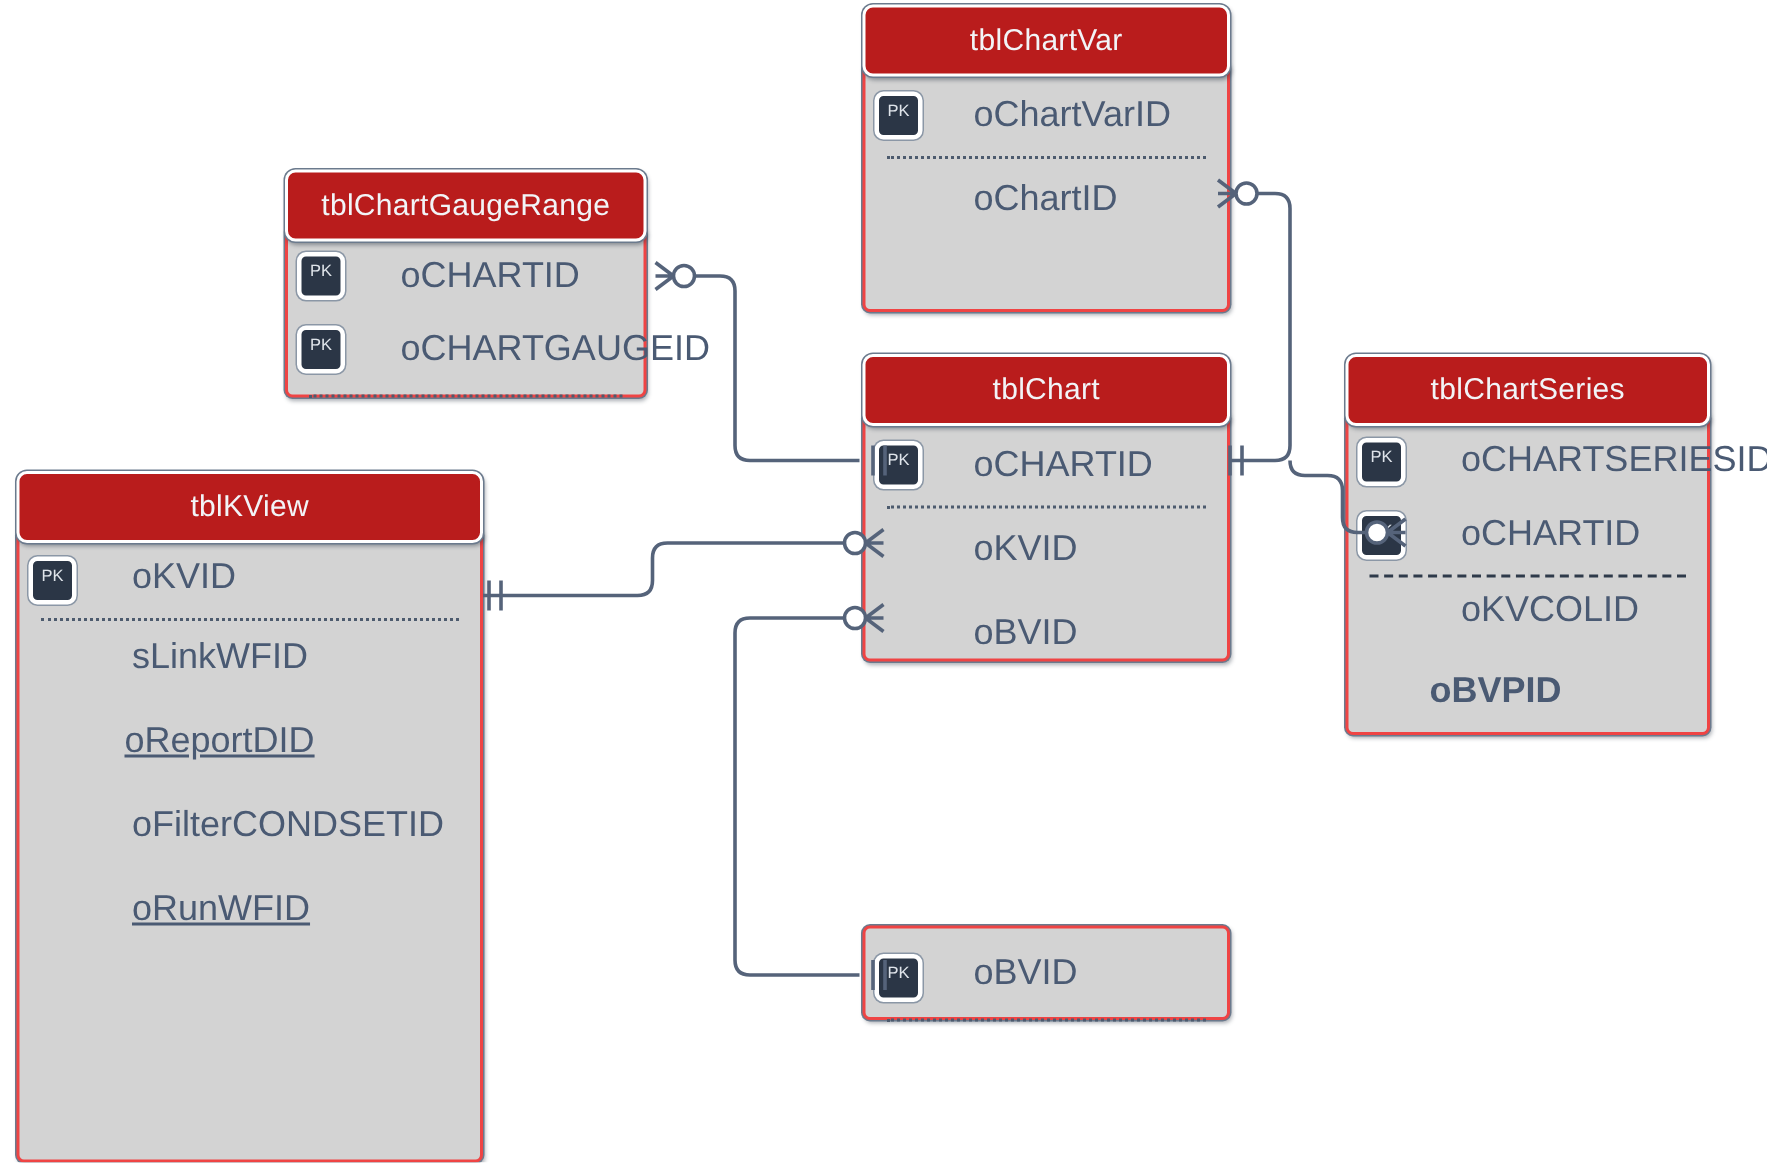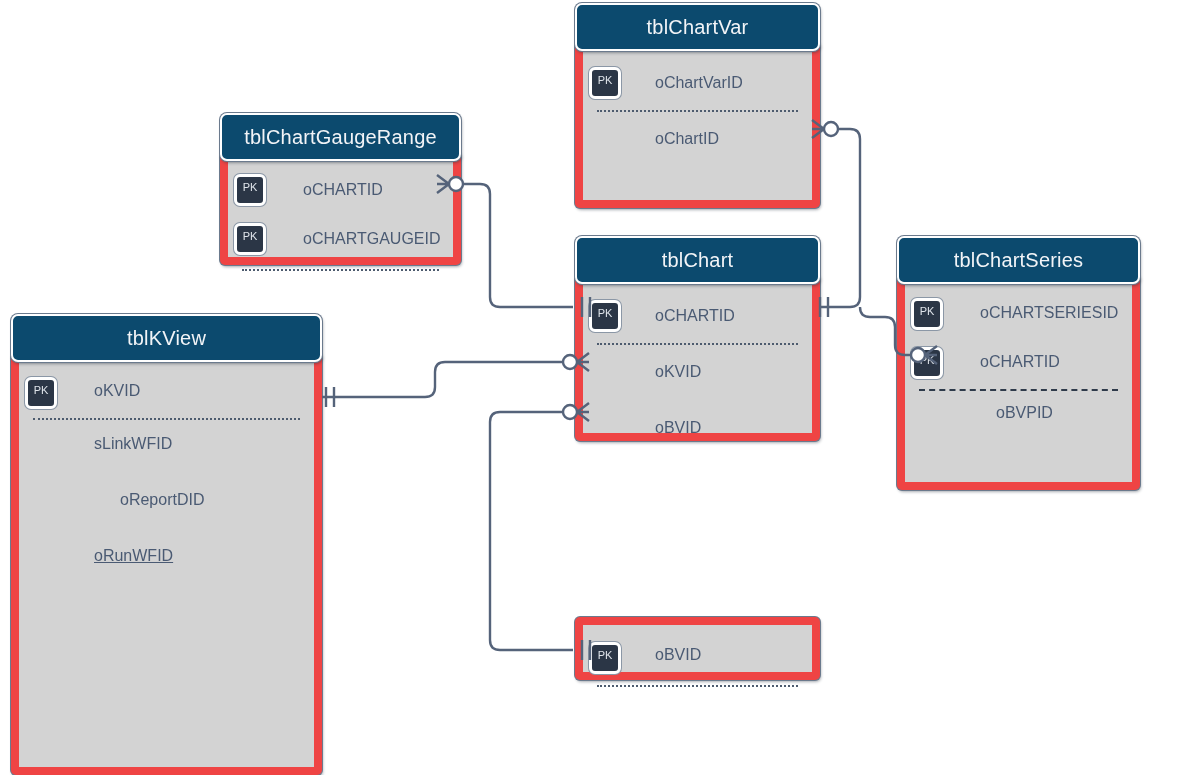--- a/index.html
+++ b/index.html
@@ -20,60 +20,60 @@
   .entity {
     position: absolute;
     box-sizing: border-box;
   }
   .entity-header {
     position: absolute;
     left: 0;
     top: 0;
     right: 0;
     height: 44px;
-    background: #0c4a6e;
+    background: #b91c1c;
     border: 2px solid #ffffff;
     border-radius: 7px;
     box-shadow: 0 0 0 1px #6b7a8d, 1px 2px 3px rgba(40,50,65,0.45);
     display: flex;
     align-items: center;
     justify-content: center;
     color: #f2f4f7;
     font-size: 20px;
     letter-spacing: 0.2px;
     z-index: 3;
   }
   .entity-body {
     position: absolute;
     left: 0;
     right: 0;
     top: 38px;
     bottom: 0;
     background: #d3d3d3;
-    border: 8px solid #ef4444;
+    border: 2px solid #ef4444;
     border-radius: 5px;
     box-shadow: 0 0 0 1px #6b7a8d, 1px 2px 3px rgba(40,50,65,0.40);
     z-index: 2;
   }
   .fields {
     position: absolute;
     left: 0;
     right: 0;
     top: 6px;
     bottom: 0;
   }
   .field {
     position: relative;
     height: 56px;
     display: flex;
     align-items: center;
   }
   .field-label {
     color: #4a5a73;
-    font-size: 16px;
+    font-size: 24px;
     white-space: nowrap;
   }
   .pk-badge {
     position: absolute;
     width: 26px;
     height: 26px;
     background: #2b3646;
     border: 3px solid #ffffff;
     border-radius: 6px;
     box-shadow: 0 0 0 1px #8b97a6;
@@ -170,21 +170,21 @@
           <span class="field-label" style="margin-left:72px;">oChartVarID</span>
           <span class="separator" style="bottom:-1px;"></span>
         </div>
         <div class="field">
           <span class="field-label" style="margin-left:72px;">oChartID</span>
         </div>
       </div>
     </div>
   </div>
 
-  <div class="entity" style="left:220px; top:113px; width:241px; height:152px;">
+  <div class="entity" style="left:190px; top:113px; width:241px; height:152px;">
     <div class="entity-header">
       <span>tblChartGaugeRange</span>
     </div>
     <div class="entity-body">
       <div class="fields">
         <div class="field" style="height:49px;">
           <span class="pk-badge" style="left:6px; top:9px;">PK</span>
           <span class="field-label" style="margin-left:75px;">oCHARTID</span>
         </div>
         <div class="field" style="height:49px;">
@@ -226,42 +226,48 @@
         <div class="field" style="height:49px;">
           <span class="pk-badge" style="left:6px; top:10px;">PK</span>
           <span class="field-label" style="margin-left:75px;">oCHARTSERIESID</span>
         </div>
         <div class="field" style="height:49px;">
           <span class="pk-badge" style="left:6px; top:10px;">PK</span>
           <span class="field-label" style="margin-left:75px;">oCHARTID</span>
           <span class="separator" style="bottom:-5px; border-top:2px dashed #2e3a4a;"></span>
         </div>
         <div class="field" style="height:54px;">
-          <span class="field-label" style="margin-left:91px;">oBVPID</span>
+          <span class="field-label" style="margin-left:75px;">oKVCOLID</span>
+        </div>
+        <div class="field" style="height:54px;">
+          <span class="field-label" style="margin-left:54px;font-weight:bold;">oBVPID</span>
         </div>
       </div>
     </div>
   </div>
 
   <div class="entity" style="left:11px; top:314px; width:311px; height:461px;">
     <div class="entity-header">
       <span>tblKView</span>
     </div>
     <div class="entity-body">
       <div class="fields">
         <div class="field" style="height:50px;">
           <span class="pk-badge" style="left:6px; top:11px;">PK</span>
           <span class="field-label" style="margin-left:75px;">oKVID</span>
           <span class="separator" style="bottom:-4px;"></span>
         </div>
         <div class="field">
             <span class="field-label" style="margin-left:75px;">sLinkWFID</span>
           </div>
         <div class="field">
-            <span class="field-label" style="margin-left:101px;">oReportDID</span>
+            <span class="field-label" style="margin-left:70px;text-decoration:underline;">oReportDID</span>
+          </div>
+        <div class="field">
+            <span class="field-label" style="margin-left:75px;">oFilterCONDSETID</span>
           </div>
         <div class="field">
             <span class="field-label" style="margin-left:75px;text-decoration:underline;">oRunWFID</span>
           </div>
       </div>
     </div>
   </div>
 
   <div class="entity" style="left:575px; top:579px; width:245px; height:101px;">
     <div class="entity-body">

